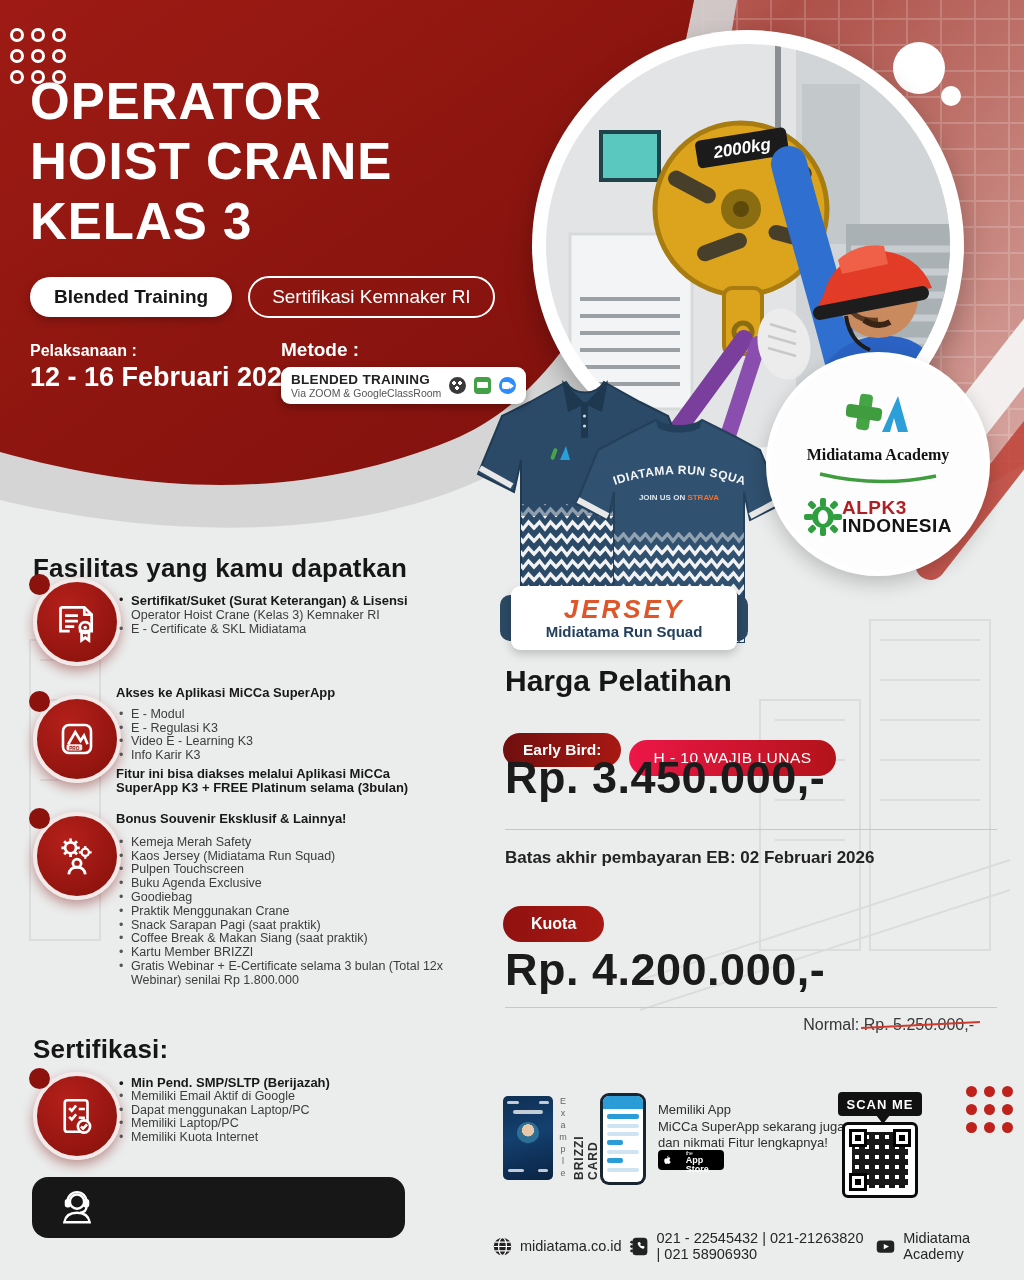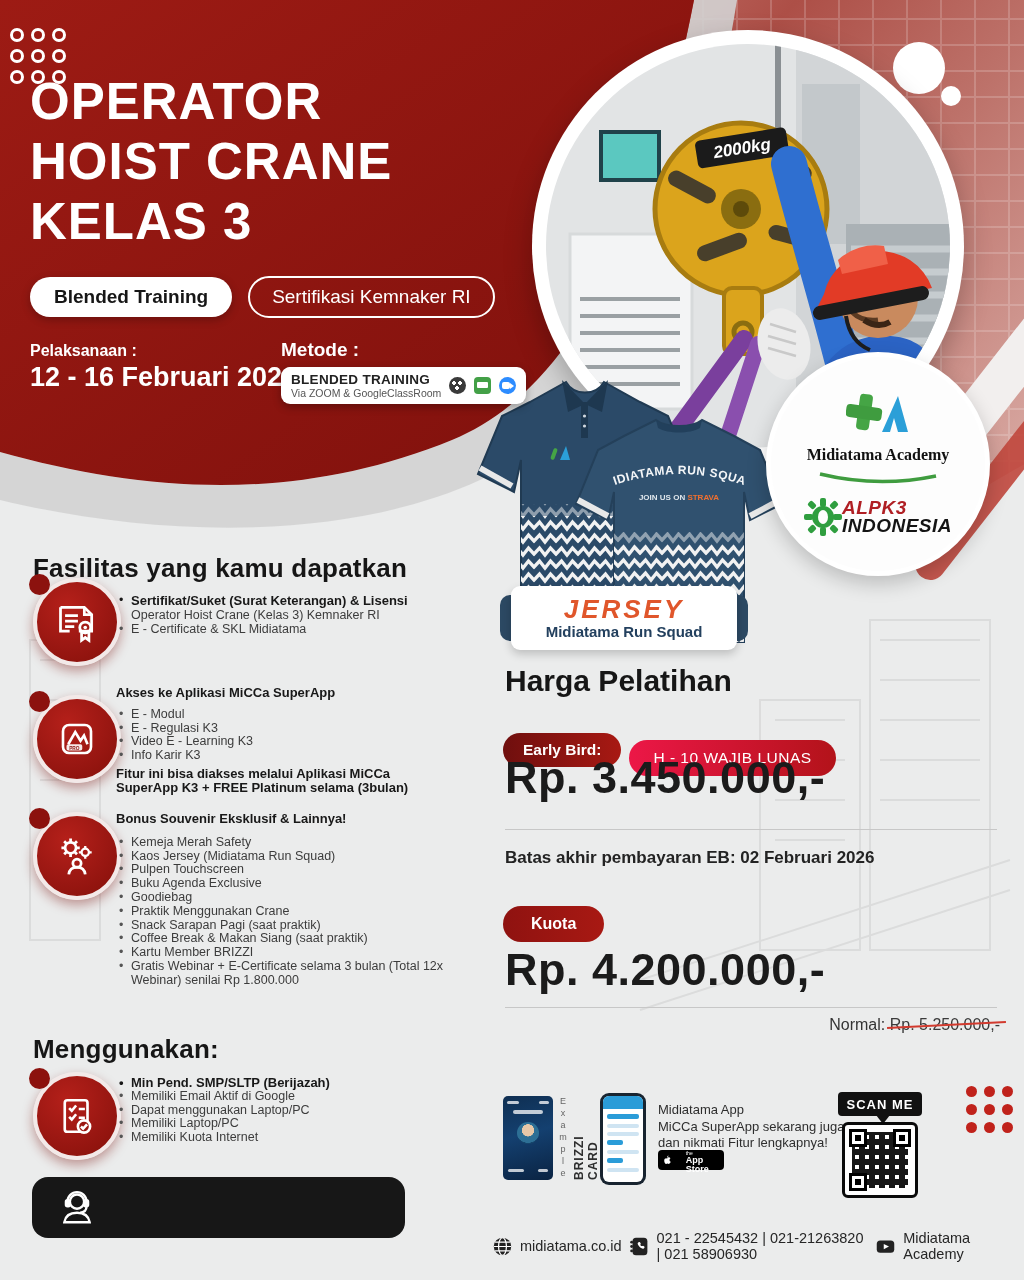--- a/index.html
+++ b/index.html
@@ -53,21 +53,21 @@
   .mi-zoom:before{content:"";position:absolute;right:2px;top:6px;border-left:4px solid #fff;border-top:3px solid transparent;border-bottom:3px solid transparent;}
   
   .photoring{left:532px;top:30px;width:432px;height:432px;border-radius:50%;background:#fff;
       z-index:4;box-shadow:0 12px 28px rgba(0,0,0,.25);display:flex;align-items:center;justify-content:center;}
   .photoin{width:404px;height:404px;border-radius:50%;overflow:hidden;}
   
   .logocircle{left:766px;top:352px;width:214px;height:214px;border-radius:50%;background:#fdfdfd;
       z-index:6;box-shadow:0 8px 20px rgba(0,0,0,.2);border:5px solid #fff;
       display:flex;flex-direction:column;align-items:center;justify-content:center;gap:8px;}
   .ma-name{font-family:"Liberation Serif",serif;font-weight:700;font-size:16px;color:#111;}
-  .alpk-row{display:flex;align-items:center;margin-top:6px;font-style:italic;}
+  .alpk-row{display:flex;align-items:center;margin-top:6px;}
   .alpk-t1{color:#b01f24;font-weight:800;font-size:19px;line-height:18px;letter-spacing:.5px;}
   .alpk-t2{color:#141414;font-weight:800;font-size:19px;line-height:18px;letter-spacing:.5px;}
   
   .jerseys{left:462px;top:362px;width:320px;height:300px;z-index:5;}
   .jlabel{left:500px;top:586px;width:248px;height:64px;z-index:7;}
   .jlabel .navy{position:absolute;left:0;right:0;top:9px;bottom:9px;background:#2c4963;border-radius:10px;}
   .jlabel .white{position:absolute;left:11px;right:11px;top:0;bottom:0;background:#fff;border-radius:9px;
       box-shadow:0 4px 10px rgba(0,0,0,.2);display:flex;flex-direction:column;align-items:center;justify-content:center;}
   .jlabel .jt{color:#e0562b;font-weight:800;font-style:italic;font-size:26px;letter-spacing:3px;line-height:26px;}
   .jlabel .js{color:#23405e;font-weight:600;font-size:15px;margin-top:1px;}
@@ -90,21 +90,21 @@
   
   .price-h{left:505px;top:664px;font-size:30px;font-weight:800;color:#161616;z-index:8;}
   .badges{left:503px;top:724px;z-index:8;display:flex;gap:8px;align-items:center;}
   .bdg{color:#fff;border-radius:20px;font-size:15.5px;display:flex;align-items:center;}
   .bdg-eb{background:linear-gradient(90deg,#6f0f0e,#a81913);padding:8px 20px;font-weight:600;}
   .bdg-h10{background:linear-gradient(90deg,#ec1747,#b3131a);padding:9px 24px;font-weight:400;letter-spacing:.5px;margin-top:16px;}
   .priceval{font-size:45px;font-weight:800;color:#1b1b1b;z-index:8;letter-spacing:.5px;}
   .divline{height:1px;background:#c7c7c7;z-index:8;}
   .batas{left:505px;top:848px;font-size:17px;font-weight:600;color:#232323;z-index:8;}
   .bdg-promo{background:linear-gradient(90deg,#8f1210,#a81913);padding:9px 28px;font-weight:600;font-size:16px;}
-  .normal{left:600px;top:1016px;width:400px;text-align:right;font-size:16px;color:#343434;z-index:8;}
+  .normal{left:574px;top:1016px;width:400px;text-align:right;font-size:16px;color:#343434;z-index:8;}
   .normal .strike{position:relative;color:#3a3a3a;}
   .normal .strike:after{content:"";position:absolute;left:-3px;right:-6px;top:8px;height:2px;background:#d23a2e;transform:rotate(-3deg);}
   
   .brizzi{left:503px;top:1096px;width:50px;height:84px;border-radius:5px;z-index:8;overflow:hidden;
       background:linear-gradient(165deg,#0f2f52 0%,#144070 45%,#0a2342 100%);}
   .brizzi .bar{position:absolute;background:rgba(255,255,255,.75);height:3px;border-radius:2px;}
   .brizzi .face{position:absolute;left:14px;top:26px;width:22px;height:22px;border-radius:50%;
       background:radial-gradient(circle at 50% 38%,#e8c8a8 0 34%,#2d6f95 36% 70%,#16456b 72%);}
   .vcol{z-index:8;display:flex;align-items:center;justify-content:center;}
   .vtx-ex{writing-mode:vertical-rl;text-orientation:upright;font-size:9px;color:#666;letter-spacing:2px;}
@@ -438,21 +438,21 @@
       <li>Buku Agenda Exclusive</li>
       <li>Goodiebag</li>
       <li>Praktik Menggunakan Crane</li>
       <li>Snack Sarapan Pagi (saat praktik)</li>
       <li>Coffee Break &amp; Makan Siang (saat praktik)</li>
       <li>Kartu Member BRIZZI</li>
       <li>Gratis Webinar + E-Certificate selama 3 bulan (Total 12x Webinar) senilai Rp 1.800.000</li>
     </ul>
   </div>
 
-  <h2 class="abs h2" style="left:33px;top:1012px;">Menggunakan:</h2>
+  <h2 class="abs h2" style="left:33px;top:1012px;">Sertifikasi:</h2>
   <div class="abs ficon" style="left:33px;top:1072px;">
     <svg width="42" height="42" viewBox="0 0 48 48">
       <g stroke="#fff" stroke-width="3" fill="none">
         <rect x="10" y="6" width="26" height="36" rx="3"></rect>
         <path d="M15,15 l3,3 5,-6 M26,16 h7"></path>
         <path d="M15,25 l3,3 5,-6 M26,26 h7"></path>
         <circle cx="32" cy="36" r="7" fill="#9a1712"></circle>
         <path d="M28.5,36 l2.5,2.5 4.5,-5"></path>
       </g>
     </svg>
@@ -519,21 +519,21 @@
       <div class="row" style="top:28px;"></div>
       <div class="row" style="top:36px;"></div>
       <div class="btn" style="top:44px;"></div>
       <div class="row" style="top:54px;"></div>
       <div class="btn" style="top:62px;"></div>
       <div class="row" style="top:72px;"></div>
     </div>
   </div>
 
   <div class="abs dl">
-    <div>Midiatama App</div>
+    <div>Memiliki App</div>
     <div>MiCCa SuperApp sekarang juga</div>
     <div>dan nikmati Fitur lengkapnya!</div>
   </div>
   <div class="abs appstore">
     <svg width="10" height="12" viewBox="0 0 12 14">
       <path d="M8.5,0 C8.6,1.2 7.8,2.4 6.7,2.6 C6.5,1.4 7.4,0.3 8.5,0 Z M6,3.5 c1,0 1.8,-0.6 3,-0.6 c1,0 2,0.5 2.6,1.4 c-1,0.7 -1.6,1.6 -1.5,2.9 c0.1,1.3 0.8,2.2 1.9,2.7 c-0.5,1.4 -1.5,3.2 -2.8,3.2 c-0.9,0 -1.2,-0.5 -2.2,-0.5 c-1,0 -1.4,0.5 -2.2,0.5 c-1.3,0 -2.9,-2.6 -2.9,-5 c0,-2.4 1.5,-3.7 3,-3.7 c0.8,0 1.4,0.6 2.1,0.6 Z" fill="#fff"></path>
     </svg>
     <div>
       <div class="s">Download on the</div>
       <div class="b">App Store</div>

